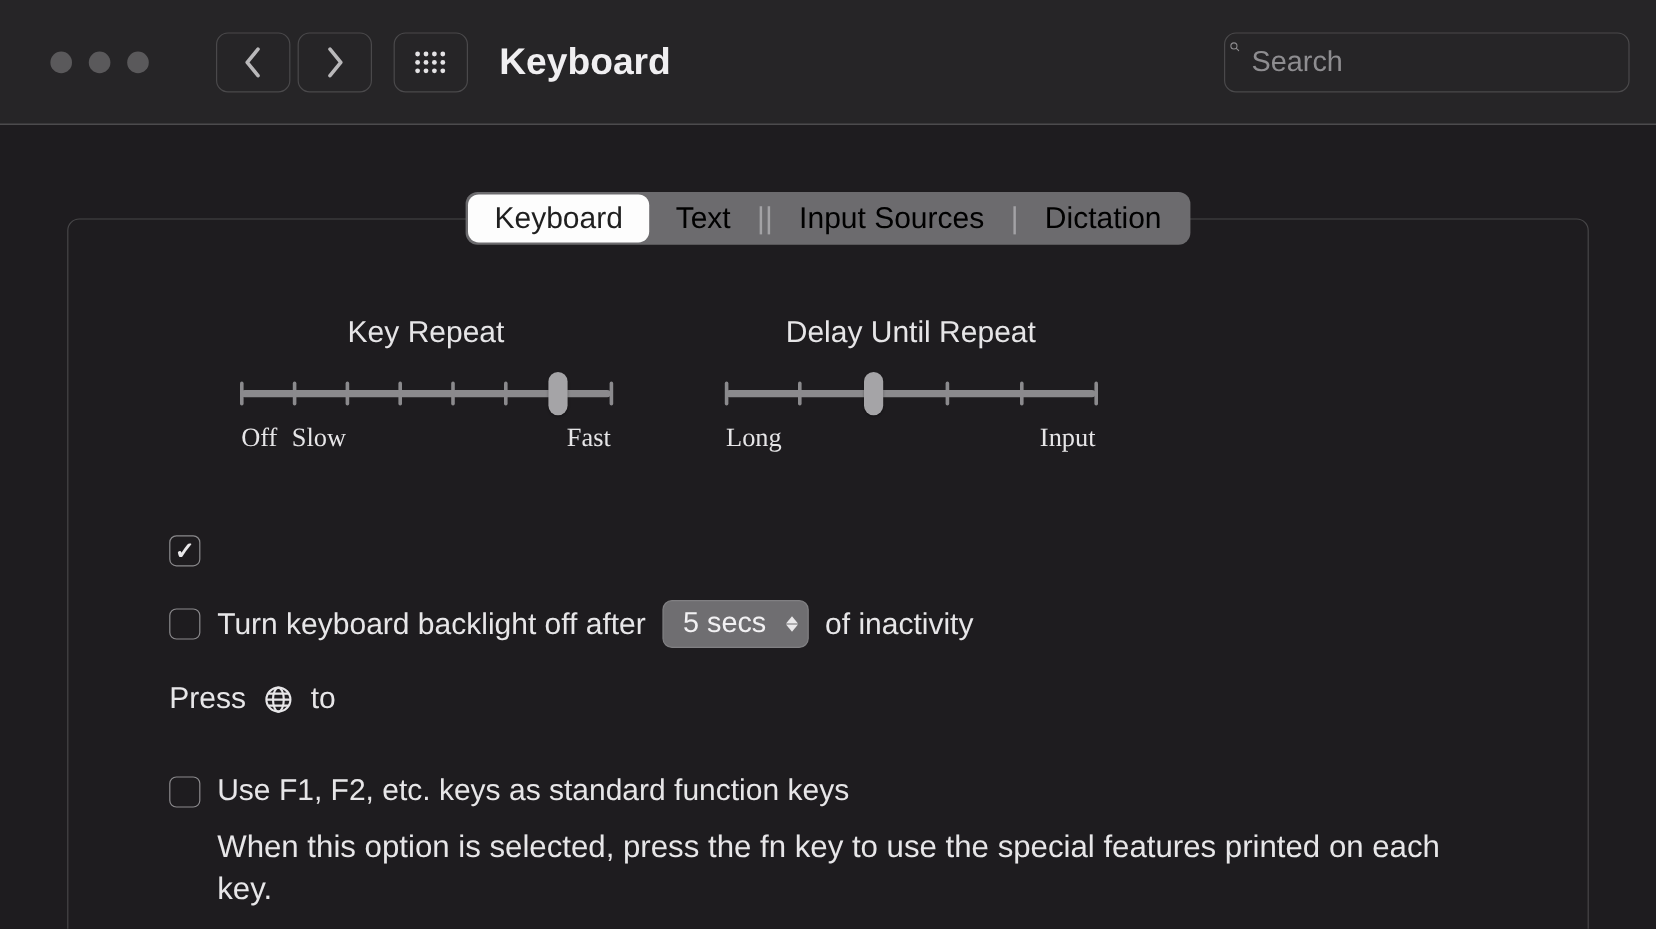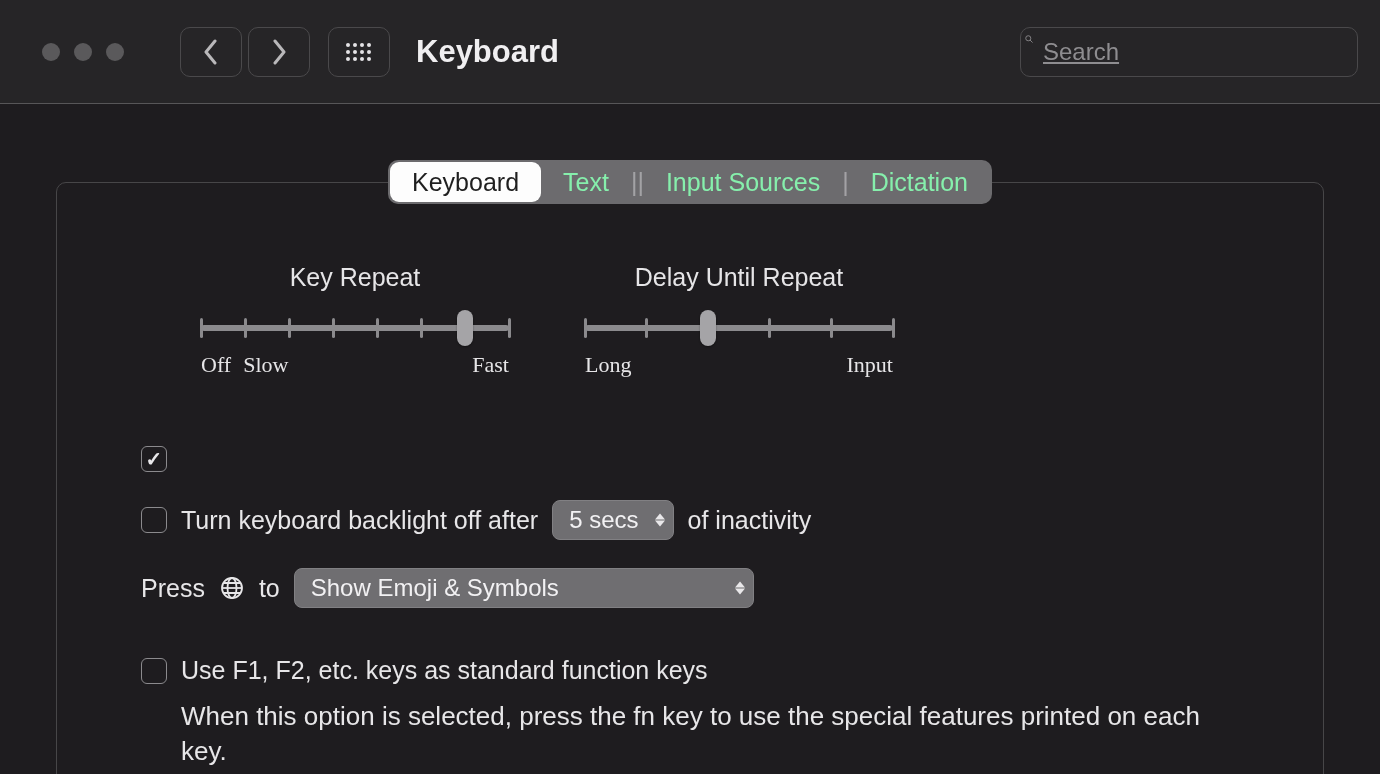--- a/index.html
+++ b/index.html
@@ -52,21 +52,20 @@
   }
   .spacer { flex: 1; }
   .search-field {
     width: 338px; height: 50px;
     border: 1.5px solid #4a494b;
     border-radius: 10px;
     display: flex; 
     padding: 0 4px; gap: 10px;
     color: #8e8d90;
     font-size: 24px;
-    text-decoration: underline;
   }
   .search-field input {
     flex: 1; border: none; outline: none; background: transparent;
     color: #e8e8e8; font-size: 24px;
   }
   .search-field input::placeholder { color: #8e8d90; }
 
   
   .content {
     padding: 56px 56px 0 56px;
@@ -80,21 +79,21 @@
     border-radius: 10px;
     height: 44px;
     align-items: center;
     padding: 0 2px;
     font-size: 25px;
   }
   .tab {
     padding: 0 22px;
     height: 40px;
     display: flex; align-items: center;
-    color: #86efac;
+    color: #000000;
     cursor: default;
     border-radius: 9px;
   }
   .tab.active {
     background: #fdfdfd;
     color: #1f1f1f;
     font-weight: 500;
   }
   .tab-sep {
     color: #a3a2a5;
@@ -107,21 +106,21 @@
     border-top-left-radius: 10px;
     border-top-right-radius: 10px;
     margin-top: -22px;
     padding: 60px 84px 0 84px;
     min-height: 640px;
   }
 
   
   .sliders {
     display: flex;
-    gap: 76px;
+    gap: 96px;
     margin-top: 20px;
   }
   .slider-group { display:flex; flex-direction:column; align-items:center; }
   .slider-group:nth-child(1){ margin-left: 60px; }
   .slider-title {
     font-size: 25px;
     color: #e6e5e7;
     margin-bottom: 22px;
   }
   .slider {
@@ -350,27 +349,20 @@
         <span>Press</span>
         <span class="globe-icon">
           <svg width="24" height="24" viewBox="0 0 24 24" fill="none" stroke="#e7e6e8" stroke-width="1.8">
             <circle cx="12" cy="12" r="10"></circle>
             <ellipse cx="12" cy="12" rx="4.5" ry="10"></ellipse>
             <line x1="2" y1="12" x2="22" y2="12"></line>
             <path d="M3.5 7 h17 M3.5 17 h17"></path>
           </svg>
         </span>
         <span>to</span>
-        <div class="select" style="width:460px">
-          <span>Show Emoji &amp; Symbols</span>
-          <span class="stepper">
-              <span class="up"></span>
-              <span class="down"></span>
-            </span>
-        </div>
       </div>
 
       <div class="row" style="margin-top:20px">
         <div class="checkbox"></div>
         <span>Use F1, F2, etc. keys as standard function keys</span>
       </div>
       <div class="hint">When this option is selected, press the fn key to use the special features printed on each key.</div>
     </div>
 
   </div>

